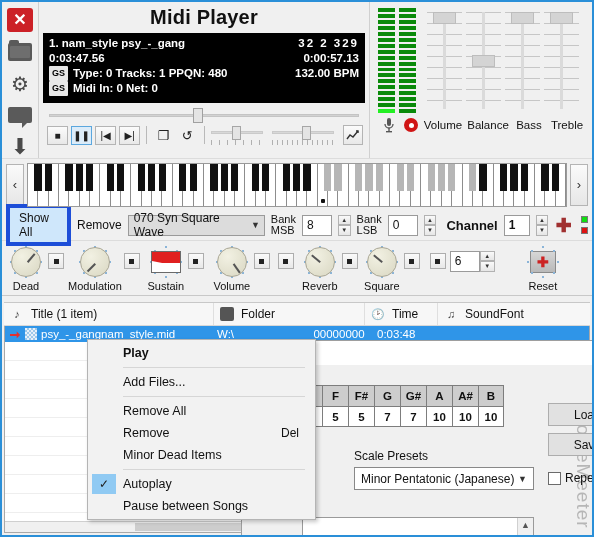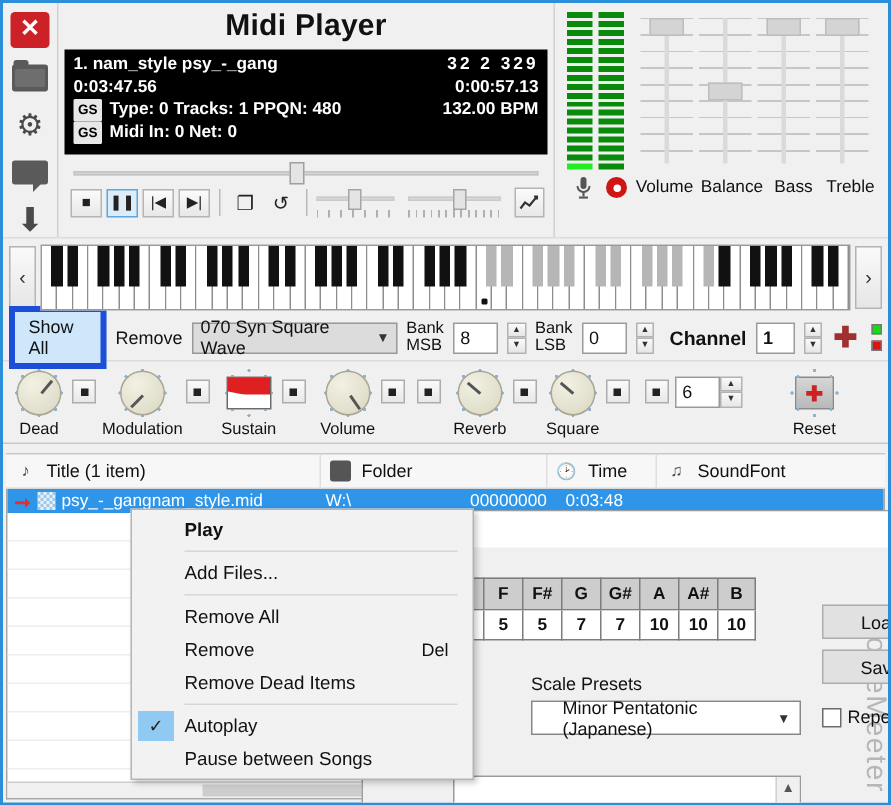--- a/index.html
+++ b/index.html
@@ -165,21 +165,21 @@
   .note-table { position:absolute; left:28px; top:44px; display:flex; }
   .nt-col { width:26px; }
   .nt-h { height:22px; background:#cdcdcd;border:1px solid #7d7d7d;border-right:none;
           display:flex;align-items:center;justify-content:center;font-size:11.5px;font-weight:bold;color:#111; }
   .nt-v { height:20px; background:#fff;border:1px solid #7d7d7d;border-top:none;border-right:none;
           display:flex;align-items:center;justify-content:center;font-size:11.5px;font-weight:bold;color:#111; }
   .nt-col:last-child .nt-h, .nt-col:last-child .nt-v { border-right:1px solid #7d7d7d; }
   .scale-lab { position:absolute; left:112px; top:108px; font-size:12px; color:#111; }
   .scale-combo { position:absolute; left:112px; top:126px; width:180px; height:23px;
                  background:#fff;border:1px solid #888; display:flex;align-items:center;justify-content:space-between;
-                 padding:0 6px 0 20px; font-size:12px;color:#111; }
+                 padding:0 6px 0 6px; font-size:12px;color:#111; }
   .dlg-box { position:absolute; left:60px; top:176px; width:232px; height:40px; background:#fff; border:1px solid #9a9a9a; }
   .dlg-box .sb { position:absolute; right:0;top:0;width:16px;bottom:0;background:#f0f0f0;border-left:1px solid #d0d0d0;
                  display:flex;align-items:flex-start;justify-content:center;font-size:9px;color:#555;padding-top:2px;}
   .dbtn { position:absolute; left:306px; width:90px; height:23px; background:#e1e1e1;border:1px solid #adadad;
           font-size:12px;color:#111;display:flex;align-items:center;justify-content:center; }
   .repeat-row { position:absolute; left:306px; top:130px; display:flex; align-items:center; gap:4px; font-size:12px;color:#111; }
   .cbox { width:13px;height:13px;background:#fff;border:1px solid #6b6b6b; }
   .wmark { position:absolute; left:316px; top:88px; width:50px; height:113px;
            color:#b6b6b6; font-size:19px; letter-spacing:1px; pointer-events:none; }
   .wmark span { display:block; transform:rotate(90deg); line-height:16px; text-align:center; }
@@ -713,21 +713,21 @@
       </div>
       <div class="ctx-sep"></div>
       <div class="ctx-item">
         <span>Remove All</span>
       </div>
       <div class="ctx-item">
         <span>Remove</span>
         <span class="acc">Del</span>
       </div>
       <div class="ctx-item">
-        <span>Remove Dead Items</span>
+        <span>Minor Dead Items</span>
       </div>
       <div class="ctx-sep"></div>
       <div class="ctx-item">
         <span class="ctx-check">✓</span>
         <span>Autoplay</span>
       </div>
       <div class="ctx-item">
         <span>Pause between Songs</span>
       </div>
     </div>

